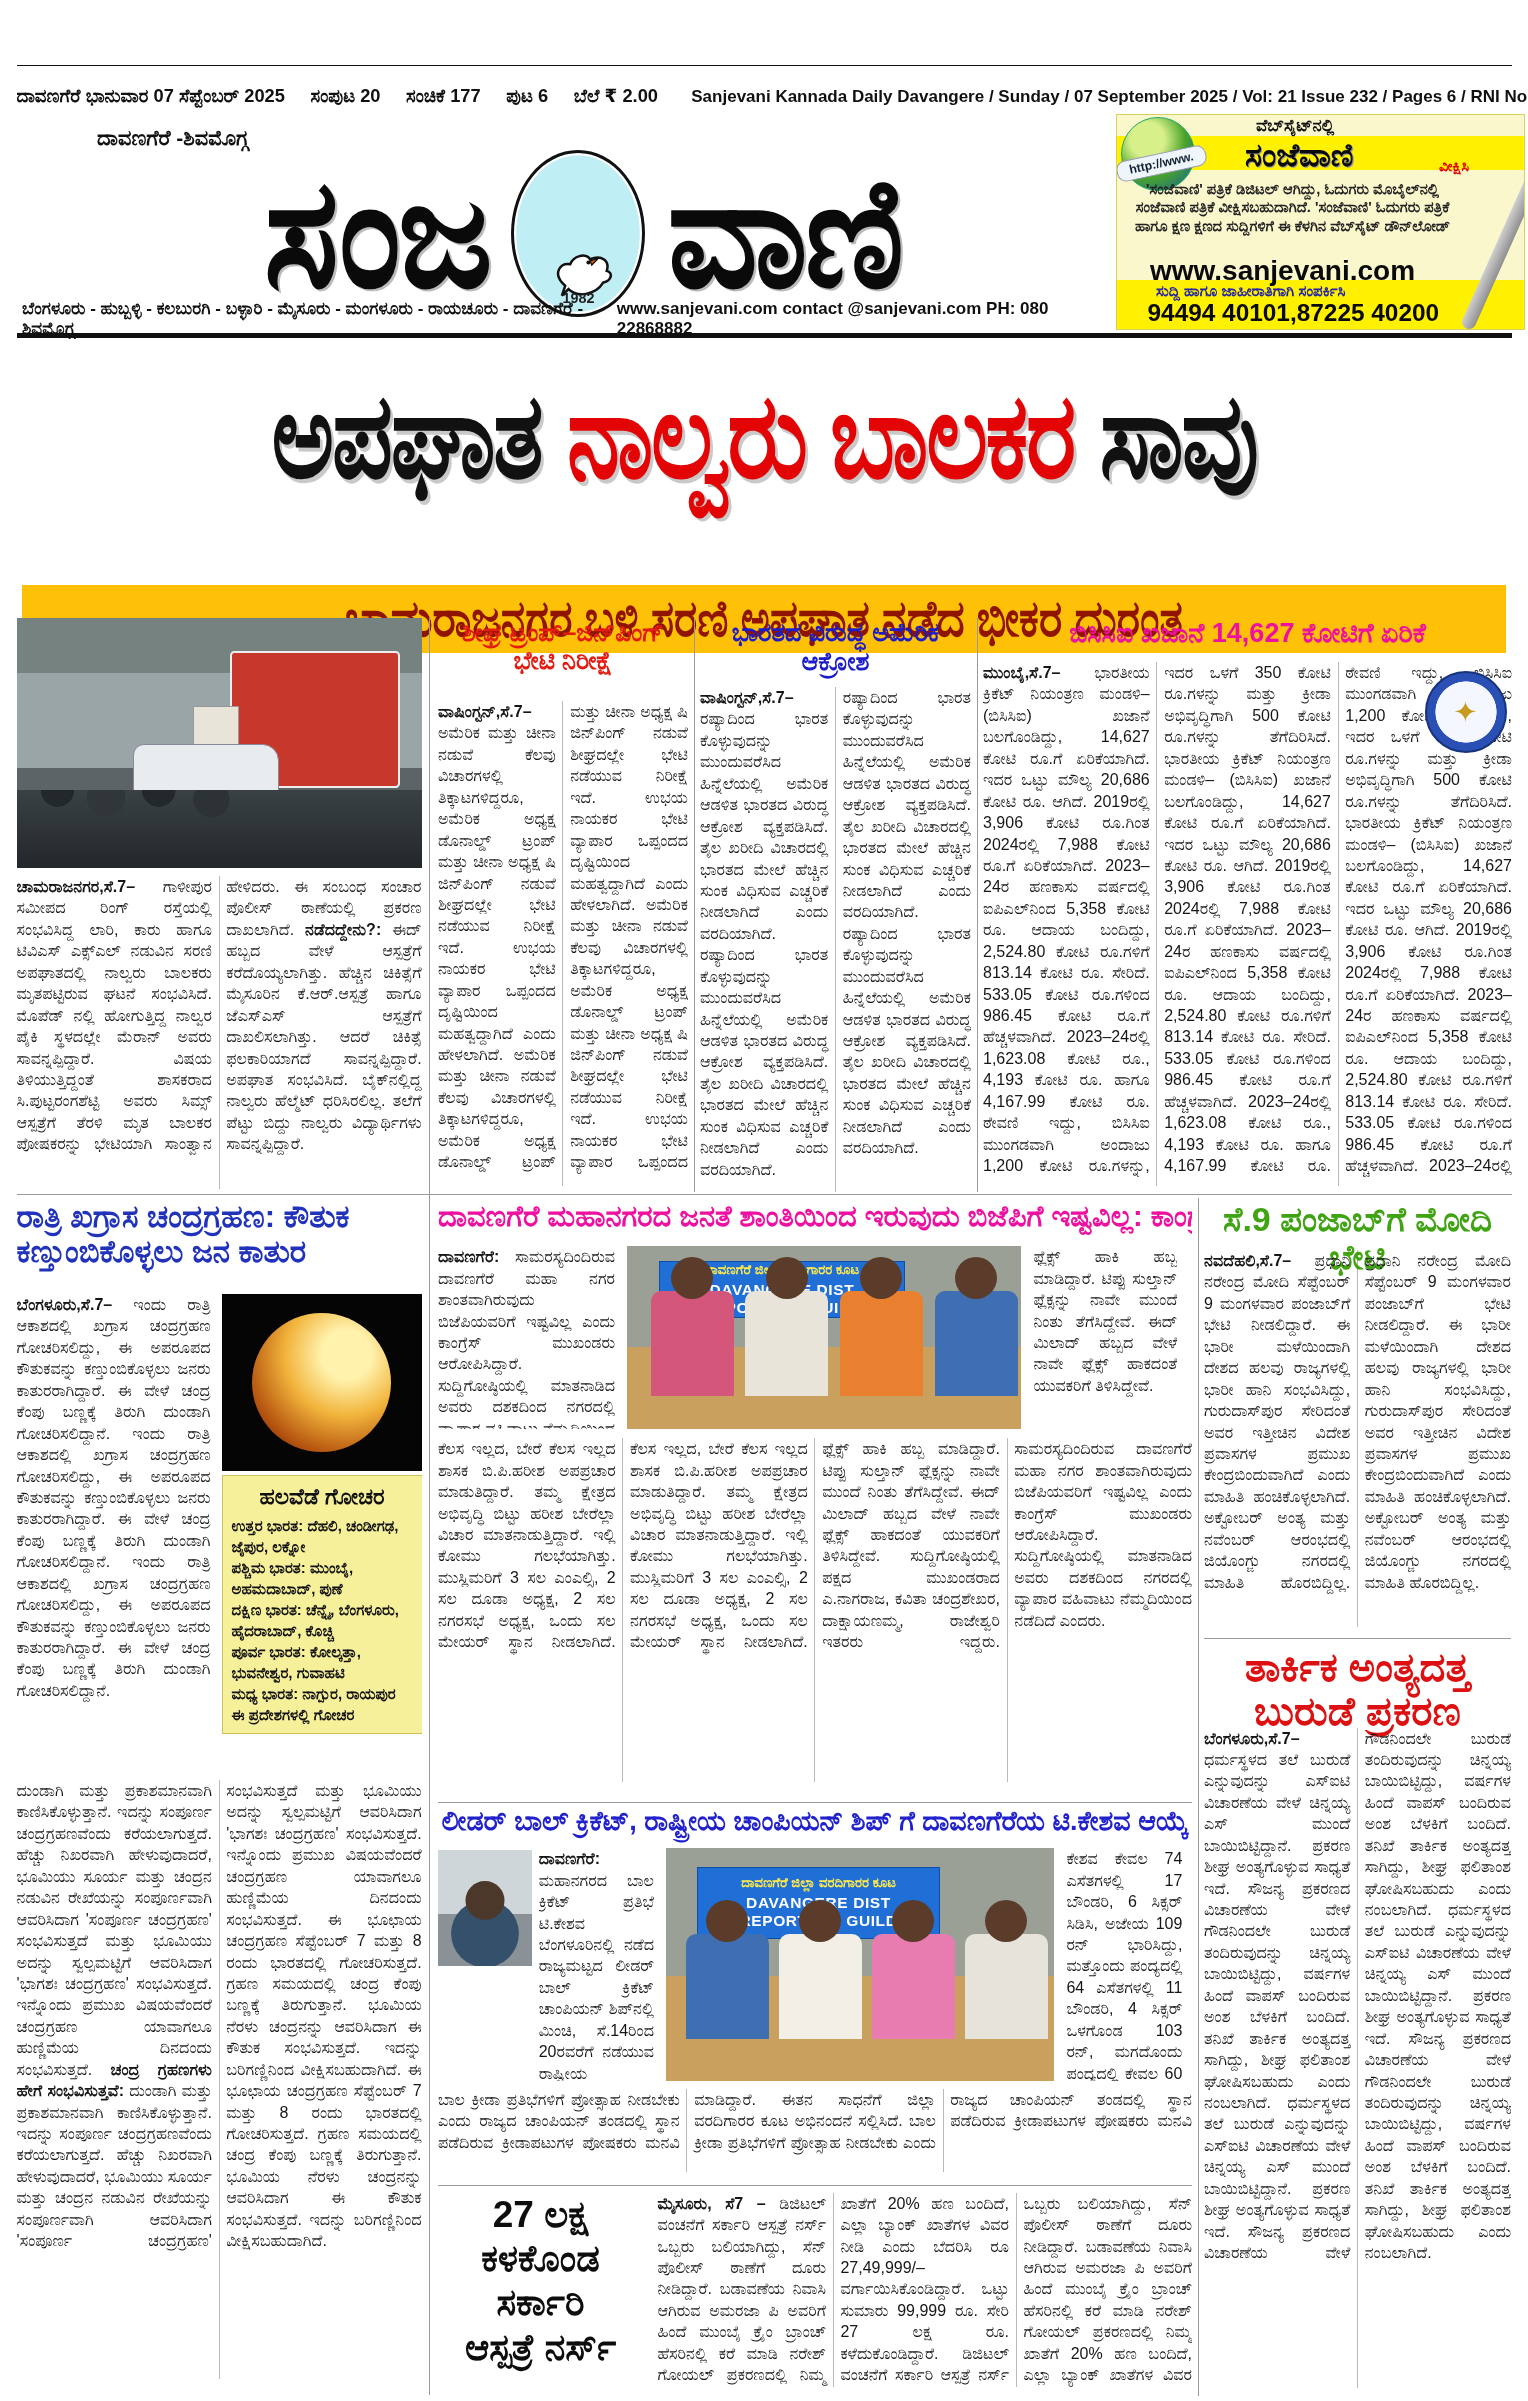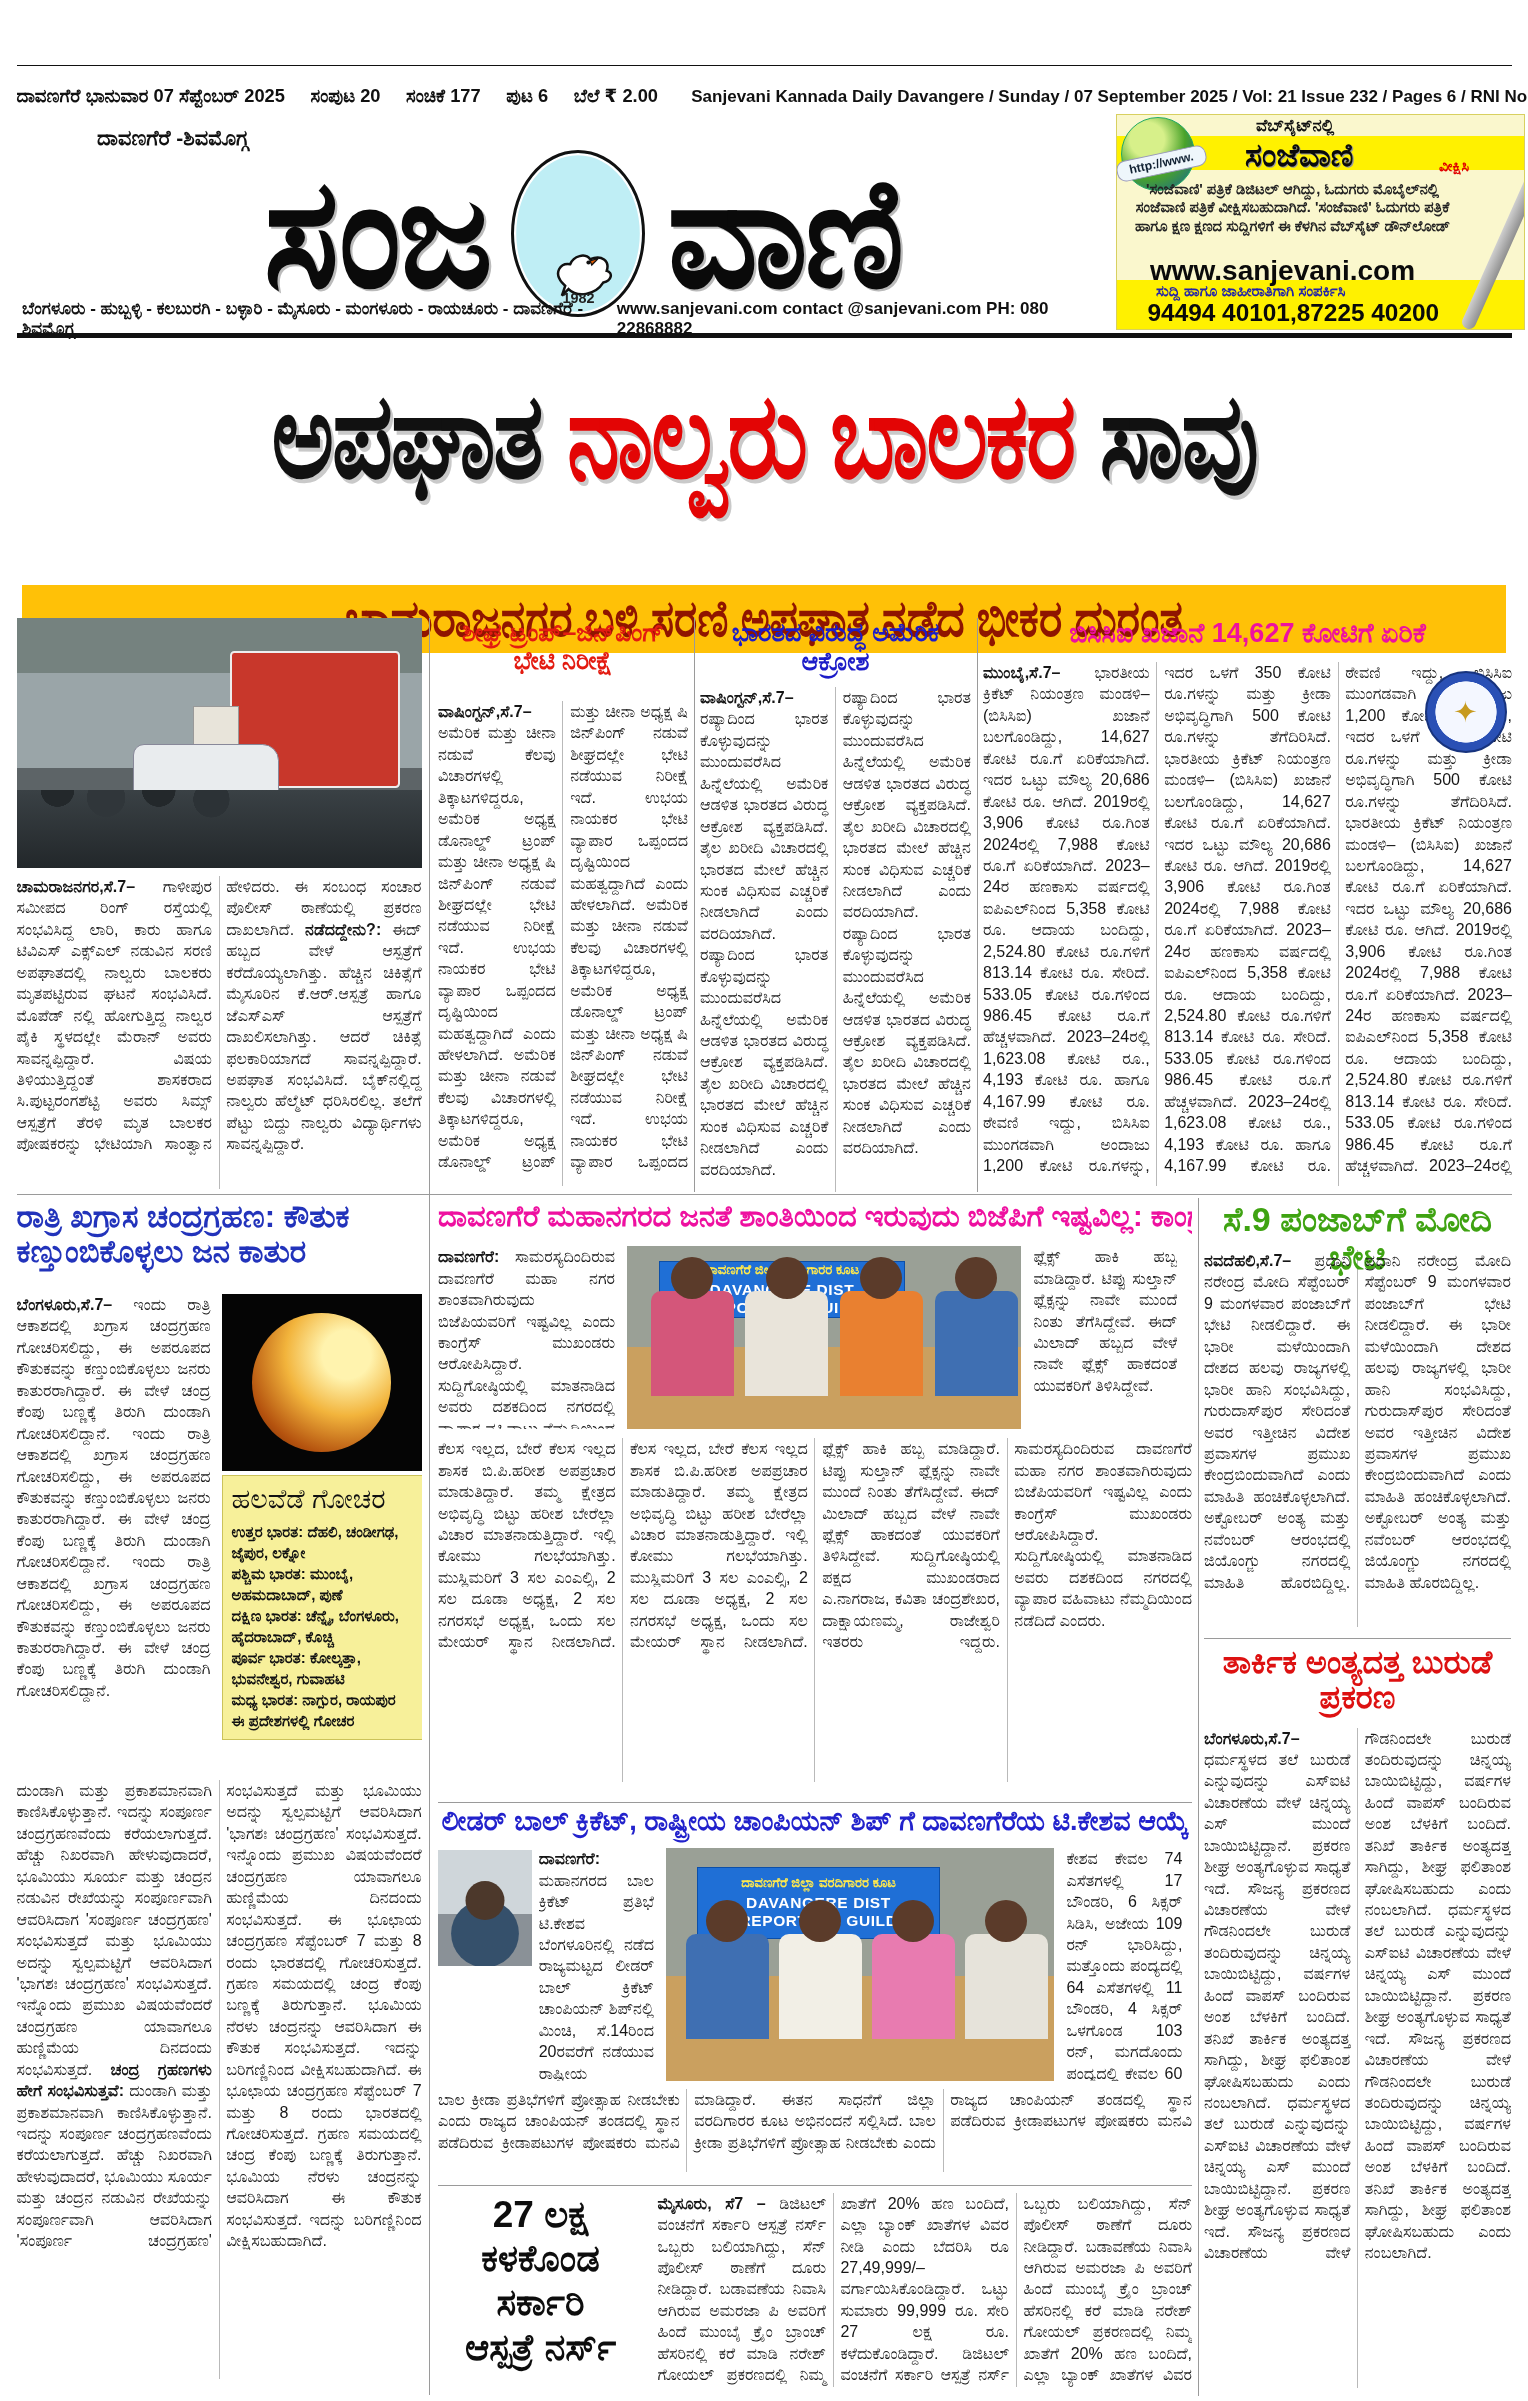--- a/index.html
+++ b/index.html
@@ -89,21 +89,21 @@
   .gbanner .kn{color:#ffe94d;font-size:13.3px;font-weight:bold;}
   .gbanner .en{font-size:15.5px;font-weight:900;letter-spacing:0.6px;}
   .person{position:absolute;bottom:18%;width:83px;height:105px;border-radius:10px 10px 0 0;}
   .person::before{content:"";position:absolute;left:50%;top:-34px;transform:translateX(-50%);
                   width:42px;height:42px;border-radius:50%;background:#5b3b2a;}
   .ph-portrait{background:linear-gradient(180deg,#cfd6da 0 55%,#8a9197 55% 100%);}
   .ph-portrait::after{content:"";position:absolute;left:50%;top:26%;transform:translateX(-50%);
                   width:39px;height:39px;border-radius:50%;background:#4c382b;box-shadow:0 33px 0 14.4px #35506b;}
   
   .ybox{background:#f7f09a;border:1.1px solid #cbc25a;padding:7.8px 9px;}
-  .ybox .yt{font-size:27px;font-weight:400;text-align:left;line-height:1.15;margin-bottom:5.5px;}
+  .ybox .yt{font-size:22px;font-weight:700;text-align:center;line-height:1.15;margin-bottom:5.5px;}
   .ybox .yl{font-size:15px;font-weight:bold;line-height:1.4;}
   
   .bcci{position:absolute;right:5.5px;top:53px;width:78px;height:78px;border-radius:50%;
         background:radial-gradient(circle,#f4f7ff 0 55%,#2a50b5 56% 100%);border:2.8px solid #17337d;
         display:flex;align-items:center;justify-content:center;font-size:29px;color:#c79a1e;}
   .dove-svg{width:83px;height:83px;}
 </style>
 </head>
 <body>
 
@@ -267,21 +267,21 @@
 
   <div style="position:absolute;left:1204px;top:1200px;width:307px;height:432px;overflow:hidden;">
     <div class="art-head" style="font-size:34px;color:#3fa312;height:50px;">ಸೆ.9 ಪಂಜಾಬ್‌ಗೆ ಮೋದಿ ಭೇಟಿ </div>
     <div class="body cols2" style="height:377px;overflow:hidden;">
       <span class="dl">ನವದೆಹಲಿ,ಸೆ.7– </span>
       <span>ಪ್ರಧಾನಿ ನರೇಂದ್ರ ಮೋದಿ ಸೆಪ್ಟೆಂಬರ್ 9 ಮಂಗಳವಾರ ಪಂಜಾಬ್‌ಗೆ ಭೇಟಿ ನೀಡಲಿದ್ದಾರೆ. ಈ ಭಾರೀ ಮಳೆಯಿಂದಾಗಿ ದೇಶದ ಹಲವು ರಾಜ್ಯಗಳಲ್ಲಿ ಭಾರೀ ಹಾನಿ ಸಂಭವಿಸಿದ್ದು, ಗುರುದಾಸ್‌ಪುರ ಸೇರಿದಂತೆ ಅವರ ಇತ್ತೀಚಿನ ವಿದೇಶ ಪ್ರವಾಸಗಳ ಪ್ರಮುಖ ಕೇಂದ್ರಬಿಂದುವಾಗಿದೆ ಎಂದು ಮಾಹಿತಿ ಹಂಚಿಕೊಳ್ಳಲಾಗಿದೆ. ಅಕ್ಟೋಬರ್ ಅಂತ್ಯ ಮತ್ತು ನವೆಂಬರ್ ಆರಂಭದಲ್ಲಿ ಜಿಯೊಂಗ್ಜು ನಗರದಲ್ಲಿ ಮಾಹಿತಿ ಹೊರಬಿದ್ದಿಲ್ಲ. ಪ್ರಧಾನಿ ನರೇಂದ್ರ ಮೋದಿ ಸೆಪ್ಟೆಂಬರ್ 9 ಮಂಗಳವಾರ ಪಂಜಾಬ್‌ಗೆ ಭೇಟಿ ನೀಡಲಿದ್ದಾರೆ. ಈ ಭಾರೀ ಮಳೆಯಿಂದಾಗಿ ದೇಶದ ಹಲವು ರಾಜ್ಯಗಳಲ್ಲಿ ಭಾರೀ ಹಾನಿ ಸಂಭವಿಸಿದ್ದು, ಗುರುದಾಸ್‌ಪುರ ಸೇರಿದಂತೆ ಅವರ ಇತ್ತೀಚಿನ ವಿದೇಶ ಪ್ರವಾಸಗಳ ಪ್ರಮುಖ ಕೇಂದ್ರಬಿಂದುವಾಗಿದೆ ಎಂದು ಮಾಹಿತಿ ಹಂಚಿಕೊಳ್ಳಲಾಗಿದೆ. ಅಕ್ಟೋಬರ್ ಅಂತ್ಯ ಮತ್ತು ನವೆಂಬರ್ ಆರಂಭದಲ್ಲಿ ಜಿಯೊಂಗ್ಜು ನಗರದಲ್ಲಿ ಮಾಹಿತಿ ಹೊರಬಿದ್ದಿಲ್ಲ. </span>
     </div>
   </div>
 
   <div style="position:absolute;left:1204px;top:1638px;width:307px;height:754px;overflow:hidden;border-top:1.1px solid #9a9a9a;padding-top:5.5px;">
-    <div class="art-head" style="font-size:32px;color:#dd1111;height:83px;">ತಾರ್ಕಿಕ ಅಂತ್ಯದತ್ತ ಬುರುಡೆ ಪ್ರಕರಣ </div>
+    <div class="art-head" style="font-size:40px;color:#dd1111;height:83px;">ತಾರ್ಕಿಕ ಅಂತ್ಯದತ್ತ ಬುರುಡೆ ಪ್ರಕರಣ </div>
     <div class="body cols2" style="height:660px;overflow:hidden;">
       <span class="dl">ಬೆಂಗಳೂರು,ಸೆ.7– </span>
       <span>ಧರ್ಮಸ್ಥಳದ ತಲೆ ಬುರುಡೆ ಎನ್ನುವುದನ್ನು ಎಸ್‌ಐಟಿ ವಿಚಾರಣೆಯ ವೇಳೆ ಚಿನ್ನಯ್ಯ ಎಸ್ ಮುಂದೆ ಬಾಯಿಬಿಟ್ಟಿದ್ದಾನೆ. ಪ್ರಕರಣ ಶೀಘ್ರ ಅಂತ್ಯಗೊಳ್ಳುವ ಸಾಧ್ಯತೆ ಇದೆ. ಸೌಜನ್ಯ ಪ್ರಕರಣದ ವಿಚಾರಣೆಯ ವೇಳೆ ಗೌಡನಿಂದಲೇ ಬುರುಡೆ ತಂದಿರುವುದನ್ನು ಚಿನ್ನಯ್ಯ ಬಾಯಿಬಿಟ್ಟಿದ್ದು, ವರ್ಷಗಳ ಹಿಂದೆ ವಾಪಸ್ ಬಂದಿರುವ ಅಂಶ ಬೆಳಕಿಗೆ ಬಂದಿದೆ. ತನಿಖೆ ತಾರ್ಕಿಕ ಅಂತ್ಯದತ್ತ ಸಾಗಿದ್ದು, ಶೀಘ್ರ ಫಲಿತಾಂಶ ಘೋಷಿಸಬಹುದು ಎಂದು ನಂಬಲಾಗಿದೆ. ಧರ್ಮಸ್ಥಳದ ತಲೆ ಬುರುಡೆ ಎನ್ನುವುದನ್ನು ಎಸ್‌ಐಟಿ ವಿಚಾರಣೆಯ ವೇಳೆ ಚಿನ್ನಯ್ಯ ಎಸ್ ಮುಂದೆ ಬಾಯಿಬಿಟ್ಟಿದ್ದಾನೆ. ಪ್ರಕರಣ ಶೀಘ್ರ ಅಂತ್ಯಗೊಳ್ಳುವ ಸಾಧ್ಯತೆ ಇದೆ. ಸೌಜನ್ಯ ಪ್ರಕರಣದ ವಿಚಾರಣೆಯ ವೇಳೆ ಗೌಡನಿಂದಲೇ ಬುರುಡೆ ತಂದಿರುವುದನ್ನು ಚಿನ್ನಯ್ಯ ಬಾಯಿಬಿಟ್ಟಿದ್ದು, ವರ್ಷಗಳ ಹಿಂದೆ ವಾಪಸ್ ಬಂದಿರುವ ಅಂಶ ಬೆಳಕಿಗೆ ಬಂದಿದೆ. ತನಿಖೆ ತಾರ್ಕಿಕ ಅಂತ್ಯದತ್ತ ಸಾಗಿದ್ದು, ಶೀಘ್ರ ಫಲಿತಾಂಶ ಘೋಷಿಸಬಹುದು ಎಂದು ನಂಬಲಾಗಿದೆ. ಧರ್ಮಸ್ಥಳದ ತಲೆ ಬುರುಡೆ ಎನ್ನುವುದನ್ನು ಎಸ್‌ಐಟಿ ವಿಚಾರಣೆಯ ವೇಳೆ ಚಿನ್ನಯ್ಯ ಎಸ್ ಮುಂದೆ ಬಾಯಿಬಿಟ್ಟಿದ್ದಾನೆ. ಪ್ರಕರಣ ಶೀಘ್ರ ಅಂತ್ಯಗೊಳ್ಳುವ ಸಾಧ್ಯತೆ ಇದೆ. ಸೌಜನ್ಯ ಪ್ರಕರಣದ ವಿಚಾರಣೆಯ ವೇಳೆ ಗೌಡನಿಂದಲೇ ಬುರುಡೆ ತಂದಿರುವುದನ್ನು ಚಿನ್ನಯ್ಯ ಬಾಯಿಬಿಟ್ಟಿದ್ದು, ವರ್ಷಗಳ ಹಿಂದೆ ವಾಪಸ್ ಬಂದಿರುವ ಅಂಶ ಬೆಳಕಿಗೆ ಬಂದಿದೆ. ತನಿಖೆ ತಾರ್ಕಿಕ ಅಂತ್ಯದತ್ತ ಸಾಗಿದ್ದು, ಶೀಘ್ರ ಫಲಿತಾಂಶ ಘೋಷಿಸಬಹುದು ಎಂದು ನಂಬಲಾಗಿದೆ. </span>
     </div>
   </div>
 
   <div class="hsep" style="left:438px;top:1802px;width:754px;"></div>
 
   <div style="position:absolute;left:438px;top:1806px;width:754px;height:371px;overflow:hidden;">
     <div class="art-head" style="font-size:27px;color:#2222cc;white-space:nowrap;overflow:hidden;height:40px;">ಲೀಡರ್ ಬಾಲ್ ಕ್ರಿಕೆಟ್, ರಾಷ್ಟ್ರೀಯ ಚಾಂಪಿಯನ್ ಶಿಪ್ ಗೆ ದಾವಣಗೆರೆಯ ಟಿ.ಕೇಶವ ಆಯ್ಕೆ </div>

